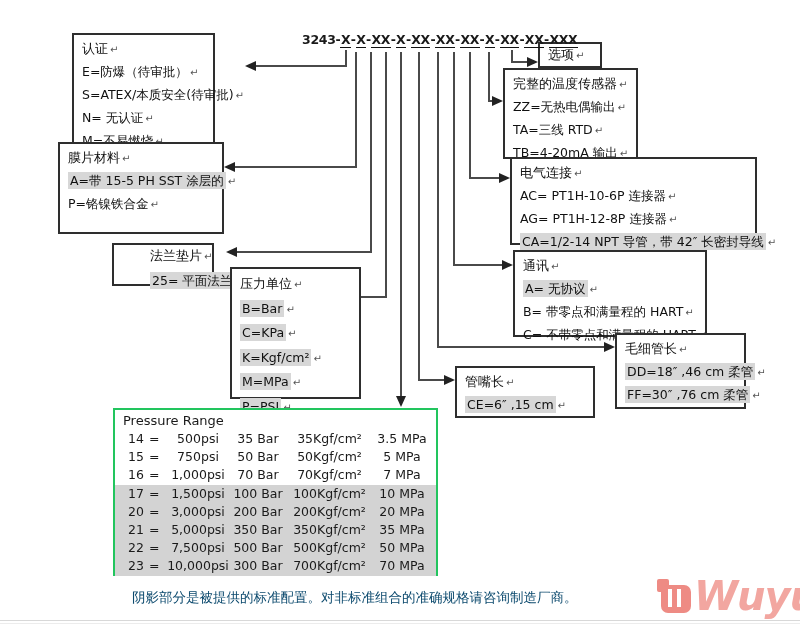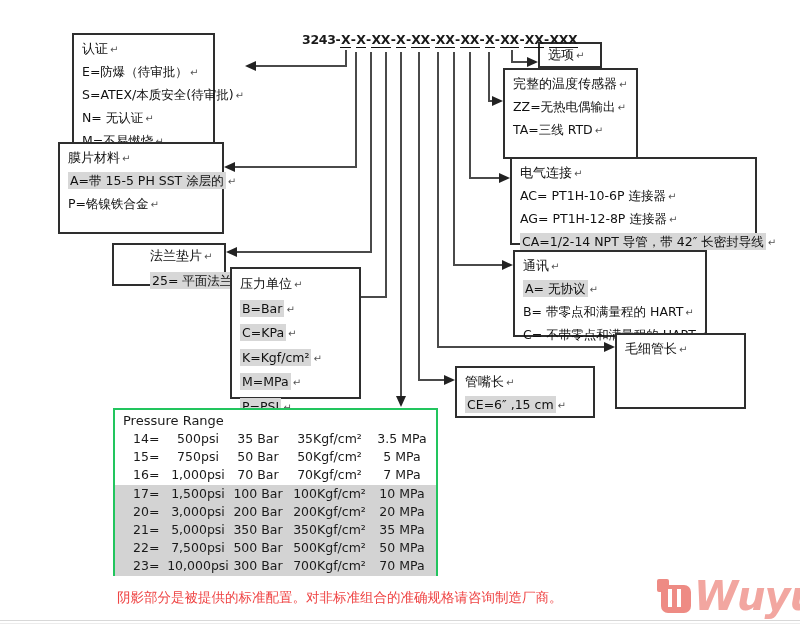--- a/index.html
+++ b/index.html
@@ -26,25 +26,25 @@
   .arr.r{border-left:11px solid #222;border-right:0;}
   .arr.d{border-top:11px solid #222;border-bottom:0;}
   
   .ptable{position:absolute;left:113px;top:408px;width:325px;height:168px;
           border:2px solid #22c55e;box-sizing:border-box;background:#fff;z-index:3;
           font-size:12.5px;}
   .ptable .ttl{padding:3px 0 1px 8px;font-size:13px;line-height:16px;}
   .prow{display:grid;grid-template-columns:26px 18px 62px 58px 85px 60px;
         padding:0 10px 0 8px;line-height:18.2px;}
   .prow.shade{background:#d3d3d3;}
-  .prow .c1{text-align:right;}
+  .prow .c1{text-align:center;}
   .prow .c2{text-align:left;}
   .prow .c3,.prow .c4,.prow .c5,.prow .c6{text-align:center;}
   
-  .footnote{position:absolute;left:117px;top:589px;font-size:13.5px;color:#ef4444;z-index:3;}
+  .footnote{position:absolute;left:132px;top:589px;font-size:13.5px;color:#0c4a6e;z-index:3;}
   
   .logo{position:absolute;left:656px;top:575px;display:flex;align-items:center;z-index:3;}
   .logo-text{font-size:40px;font-weight:bold;font-style:italic;color:#f2a6a0;
              letter-spacing:-1px;line-height:40px;margin-left:2px;}
   
   .rule1{position:absolute;left:0;top:620px;width:800px;height:1px;background:#d8d8d8;}
   .rule2{position:absolute;left:0;top:623px;width:800px;height:1px;background:#ececec;}
 </style>
 </head>
 <body>
@@ -103,21 +103,21 @@
     <div class="ln"><span class="t">N= 无认证</span><span class="ret">↵</span></div>
     <div class="ln"><span class="t">M=不易燃烧</span><span class="ret">↵</span></div>
   </div>
 
   <div class="box" style="left:58px;top:142px;width:166px;height:92px;">
     <div class="ln title"><span class="t">膜片材料</span><span class="ret">↵</span></div>
     <div class="ln"><span class="t hl">A=带 15-5 PH SST 涂层的</span><span class="ret">↵</span></div>
     <div class="ln"><span class="t">P=铬镍铁合金</span><span class="ret">↵</span></div>
   </div>
 
-  <div class="box" style="left:112px;top:243px;width:114px;height:43px;padding-top:1px;padding-left:36px;">
+  <div class="box" style="left:112px;top:243px;width:102px;height:43px;padding-top:1px;padding-left:36px;">
     <div class="ln title" style="line-height:20px;"><span class="t">法兰垫片</span><span class="ret">↵</span></div>
     <div class="ln" style="line-height:28px;"><span class="t hl">25= 平面法兰</span><span class="ret">↵</span></div>
   </div>
 
   <div class="box wide" style="left:230px;top:267px;width:131px;height:132px;">
     <div class="ln title"><span class="t">压力单位</span><span class="ret">↵</span></div>
     <div class="ln"><span class="t hl">B=Bar</span><span class="ret">↵</span></div>
     <div class="ln"><span class="t hl">C=KPa</span><span class="ret">↵</span></div>
     <div class="ln"><span class="t hl">K=Kgf/cm²</span><span class="ret">↵</span></div>
     <div class="ln"><span class="t hl">M=MPa</span><span class="ret">↵</span></div>
@@ -125,38 +125,41 @@
   </div>
 
   <div class="box" style="left:538px;top:42px;width:64px;height:26px;padding-top:1px;">
     <div class="ln title" style="line-height:19px;"><span class="t">选项</span><span class="ret">↵</span></div>
   </div>
 
   <div class="box" style="left:503px;top:68px;width:135px;height:91px;">
     <div class="ln title"><span class="t">完整的温度传感器</span><span class="ret">↵</span></div>
     <div class="ln"><span class="t">ZZ=无热电偶输出</span><span class="ret">↵</span></div>
     <div class="ln"><span class="t">TA=三线 RTD</span><span class="ret">↵</span></div>
+    <div class="ln"><span class="t">TB=4-20mA 输出</span><span class="ret">↵</span></div>
   </div>
 
   <div class="box" style="left:510px;top:157px;width:247px;height:88px;">
     <div class="ln title"><span class="t">电气连接</span><span class="ret">↵</span></div>
     <div class="ln"><span class="t">AC= PT1H-10-6P 连接器</span><span class="ret">↵</span></div>
     <div class="ln"><span class="t">AG= PT1H-12-8P 连接器</span><span class="ret">↵</span></div>
     <div class="ln"><span class="t hl">CA=1/2-14 NPT 导管，带 42″ 长密封导线</span><span class="ret">↵</span></div>
   </div>
 
   <div class="box" style="left:513px;top:250px;width:194px;height:87px;">
     <div class="ln title"><span class="t">通讯</span><span class="ret">↵</span></div>
     <div class="ln"><span class="t hl">A= 无协议</span><span class="ret">↵</span></div>
     <div class="ln"><span class="t">B= 带零点和满量程的 HART</span><span class="ret">↵</span></div>
     <div class="ln"><span class="t">C= 不带零点和满量程的 HART</span><span class="ret">↵</span></div>
   </div>
 
   <div class="box" style="left:615px;top:333px;width:131px;height:76px;">
     <div class="ln title"><span class="t">毛细管长</span><span class="ret">↵</span></div>
+    <div class="ln"><span class="t hl">DD=18″ ,46 cm 柔管</span><span class="ret">↵</span></div>
+    <div class="ln"><span class="t hl">FF=30″ ,76 cm 柔管</span><span class="ret">↵</span></div>
   </div>
 
   <div class="box" style="left:455px;top:366px;width:140px;height:52px;">
     <div class="ln title"><span class="t">管嘴长</span><span class="ret">↵</span></div>
     <div class="ln"><span class="t hl">CE=6″ ,15 cm</span><span class="ret">↵</span></div>
   </div>
 
   <div class="ptable">
     <div class="ttl">Pressure Range</div>
     <div class="prow">

